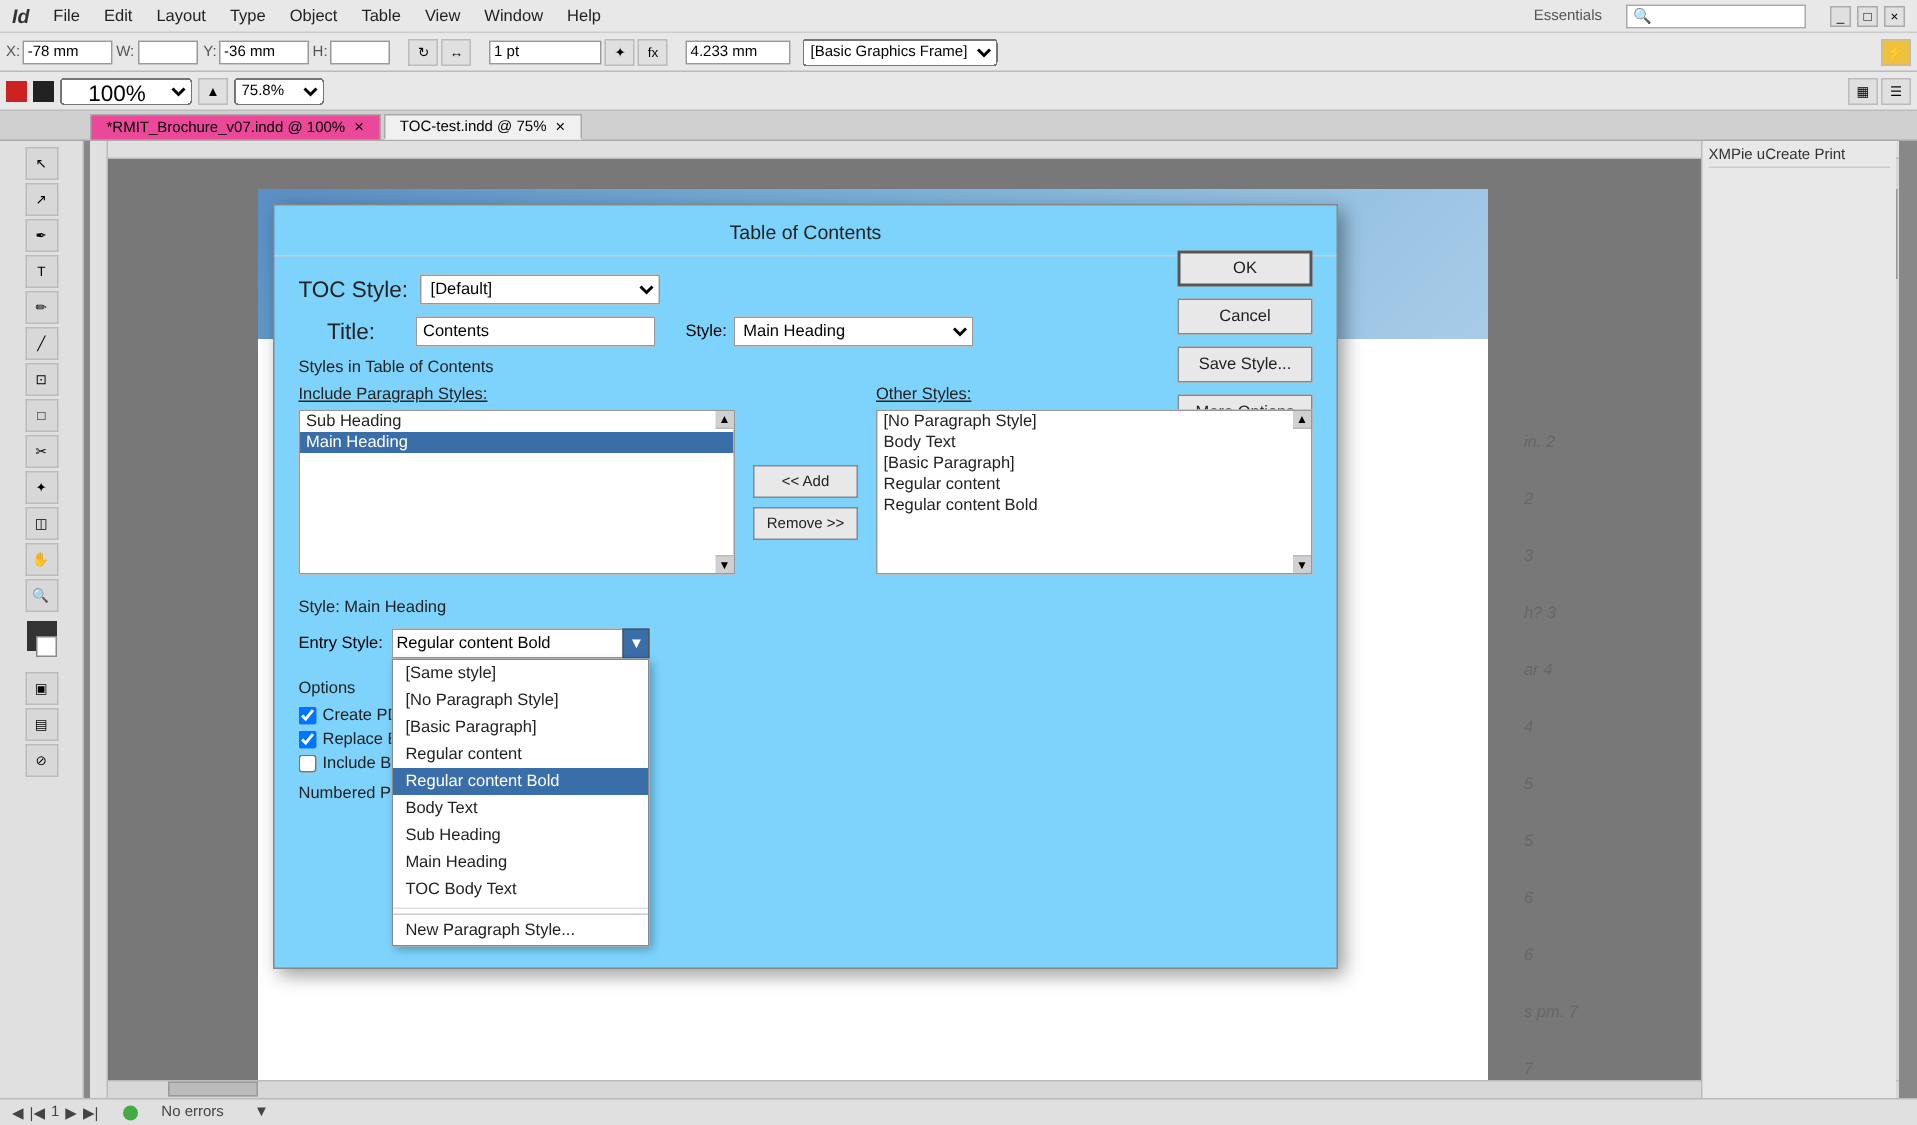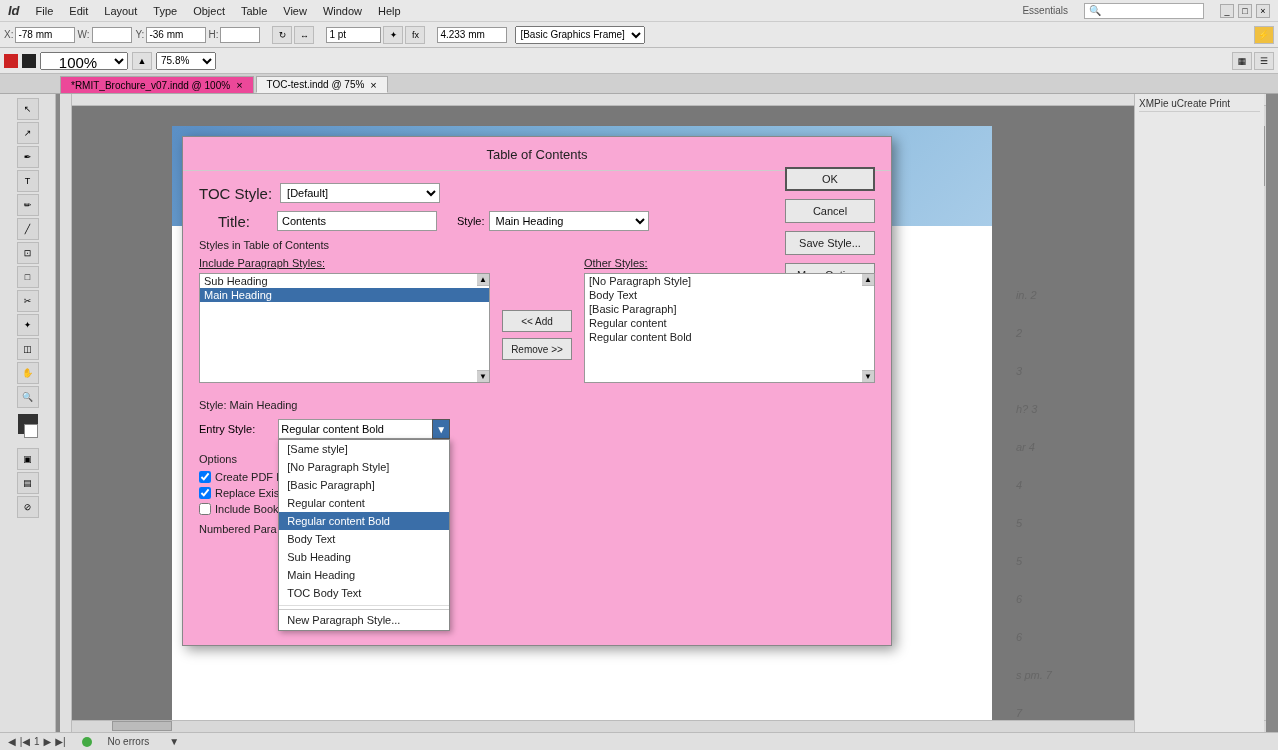--- a/index.html
+++ b/index.html
@@ -176,21 +176,21 @@
       background: linear-gradient(135deg, #5b8fc5 0%, #7fb3d9 50%, #a8cce8 100%);
     }
 
     
     .dialog-overlay {
       position: absolute;
       top: 10px;
       left: 10px;
       width: 710px;
       height: 510px;
-      background: #f9a8d4;
+      background: #7dd3fc;
       border: 1px solid #888;
       box-shadow: 4px 4px 12px rgba(0,0,0,0.4);
       z-index: 50;
     }
 
     .dialog-title {
       text-align: center;
       font-size: 13px;
       font-weight: normal;
       padding: 10px 0 8px 0;
@@ -320,21 +320,21 @@
     .style-main-heading-row {
       margin-top: 16px;
       font-size: 11px;
       color: #222;
       margin-bottom: 8px;
     }
 
     .entry-style-row {
       display: flex;
       align-items: center;
-      gap: 23px;
+      gap: 6px;
       margin-bottom: 10px;
     }
 
     
     .dropdown-container {
       position: relative;
       display: inline-block;
     }
     .entry-style-select {
       width: 155px;
@@ -536,21 +536,21 @@
     <span style="font-size:10px;color:#555;">Y:</span>
     <input class="toolbar-input" value="-36 mm" style="">
     <span style="font-size:10px;color:#555;">H:</span>
     <input class="toolbar-input" style="width: 40px;">
   </div>
   <div style="display:flex;align-items:center;gap:2px;margin-left:8px;">
     <div class="toolbar-btn">↻</div>
     <div class="toolbar-btn">↔</div>
   </div>
   <div style="display:flex;align-items:center;gap:2px;margin-left:8px;">
-    <input class="toolbar-input" style="width: 55px;" value="1 pt">
+    <input class="toolbar-input" style="width: 75px;" value="1 pt">
     <div class="toolbar-btn">✦</div>
     <div class="toolbar-btn">fx</div>
   </div>
   <div style="display:flex;align-items:center;gap:2px;margin-left:8px;">
     <input class="toolbar-input" style="width: 70px;" value="4.233 mm">
   </div>
   <div style="display:flex;align-items:center;gap:2px;margin-left:4px;">
     <select style="height:18px;font-size:10px;width:130px;">
       <option>[Basic Graphics Frame]</option>
     </select>

